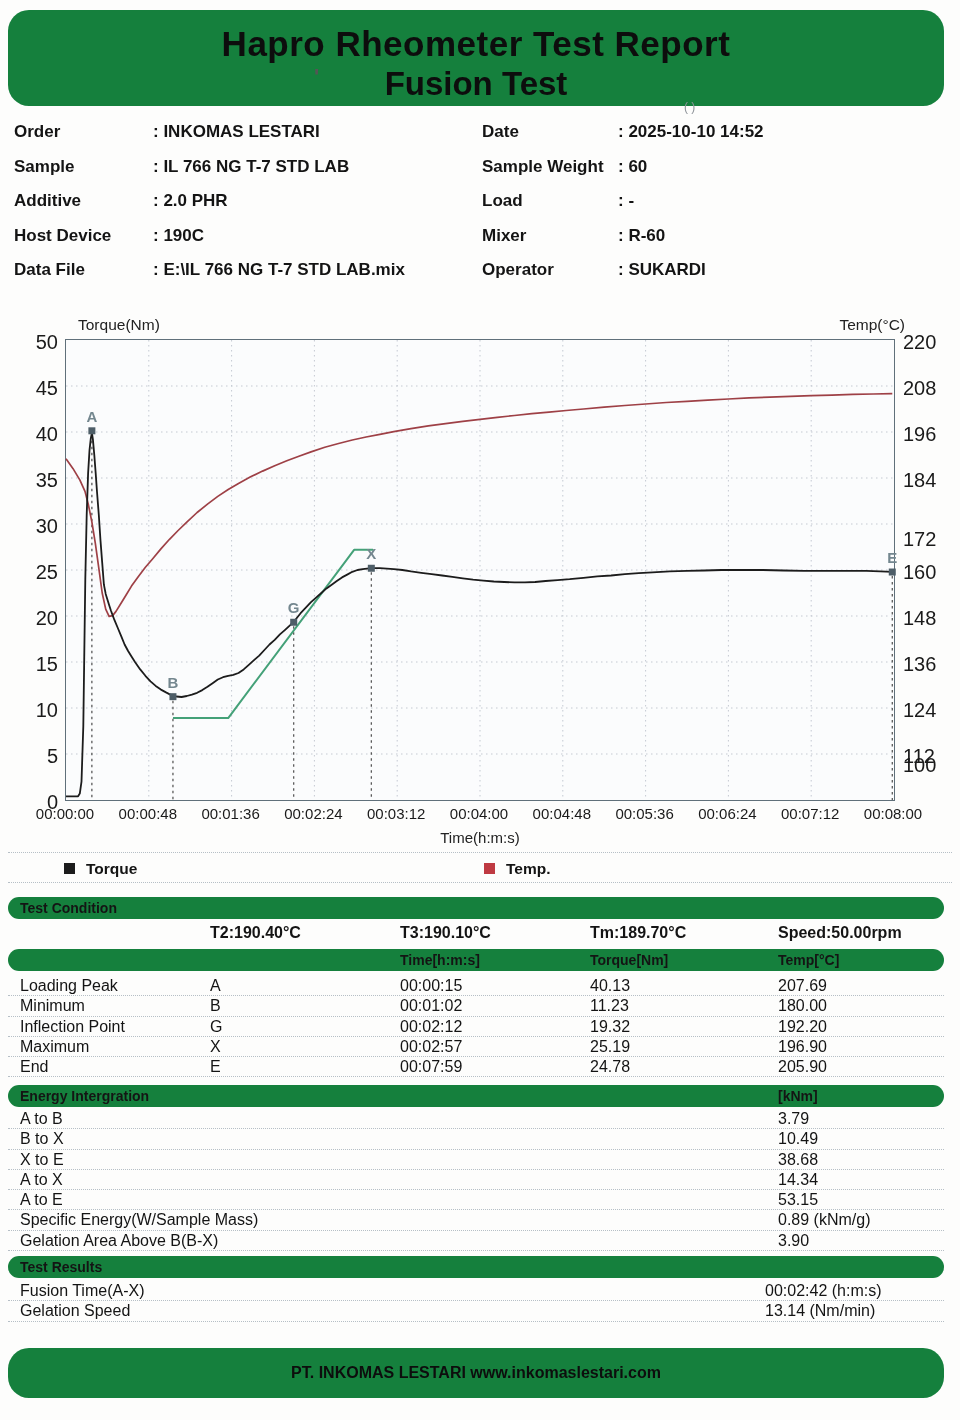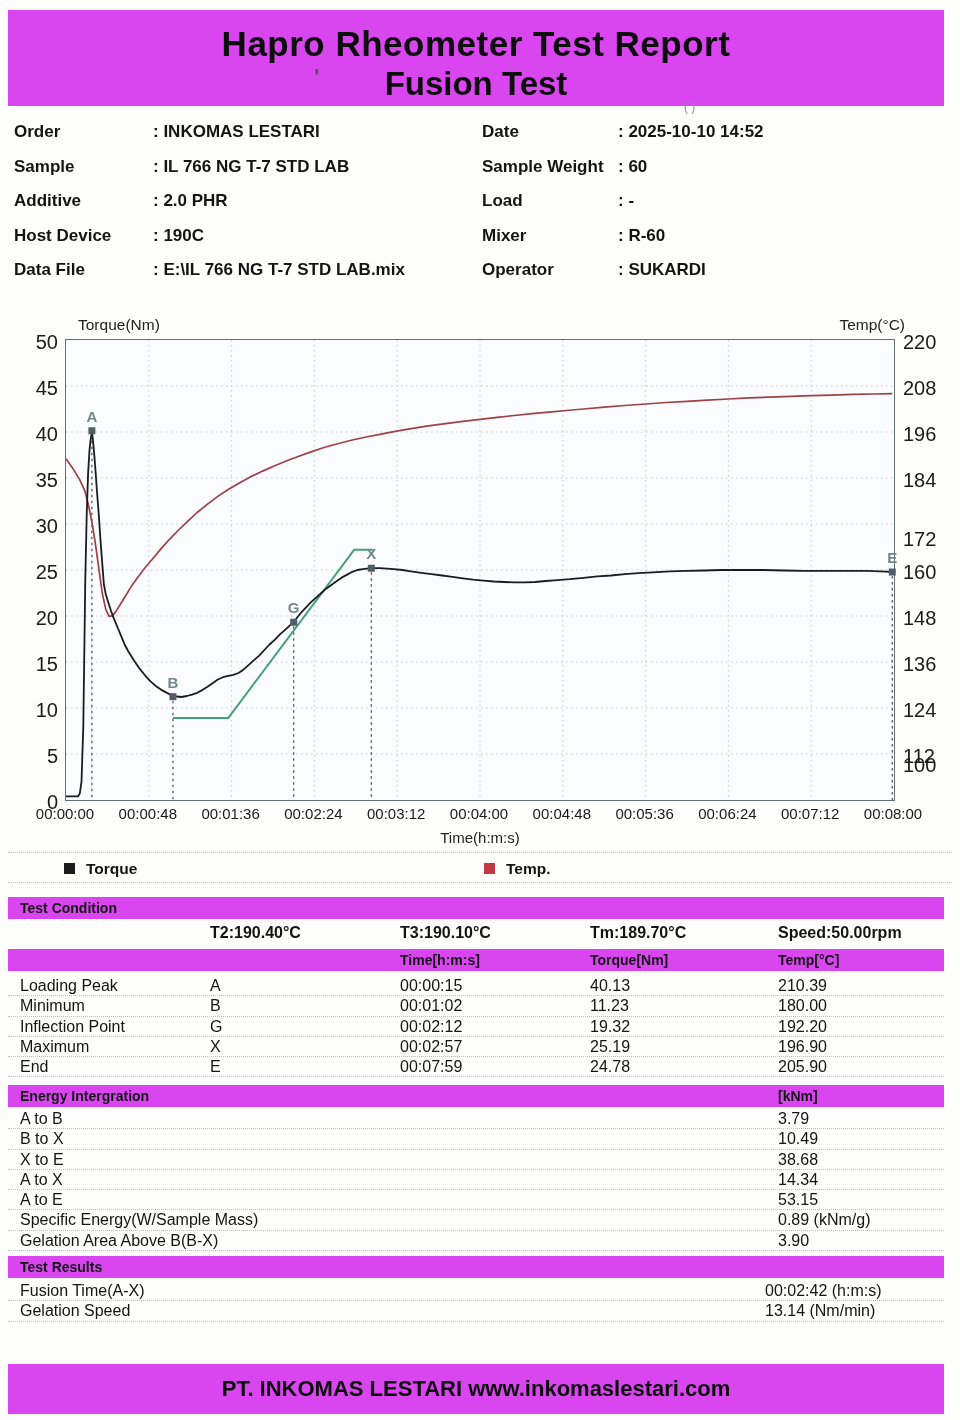--- a/index.html
+++ b/index.html
@@ -1,18 +1,18 @@
 <!DOCTYPE html>
 <html><head>
 <meta charset="utf-8">
 <style>
   html,body{margin:0;padding:0;background:#ffffff;}
   body{width:960px;height:1420px;position:relative;font-family:"Liberation Sans",sans-serif;color:#141414;}
   .page{position:absolute;inset:0;background:#fdfdfc;overflow:hidden;}
-  .band,.title-band,.footer-band{background:#d946ef;}
+  .band,.title-band,.footer-band{background:#15803d;border-radius:21px;}
   .title-band{position:absolute;left:8px;top:10px;width:936px;height:96px;text-align:center;}
   .t1{font-size:35px;font-weight:bold;margin-top:14px;letter-spacing:.5px;color:#0d0d0d;}
   .t2{font-size:33px;font-weight:bold;margin-top:1px;color:#0d0d0d;}
   .artifact{position:absolute;color:#555;}
   .a1{left:314px;top:64px;font-size:22px;font-weight:bold;}
   .a2{left:684px;top:100px;font-size:12px;color:#8d9298;}
   .info-row{position:absolute;height:24px;font-size:17px;font-weight:bold;white-space:nowrap;}
   .info-row .lab{position:absolute;left:0;}
   .info-row .val{position:absolute;}
   
@@ -38,21 +38,21 @@
   .col-band{top:949px;}
   .en-band{top:1085px;}
   .tr-band{top:1256px;}
   .pos{position:absolute;white-space:nowrap;}
   .trow{position:relative;height:19.3px;font-size:16px;line-height:19px;border-bottom:1px dotted #b6bfc6;}
   .trow span{position:absolute;top:0;}
   #temps-row{position:absolute;left:0;top:924px;width:960px;height:22px;font-size:16px;font-weight:bold;}
   #points-rows{position:absolute;left:8px;top:976px;width:936px;}
   #energy-rows{position:absolute;left:8px;top:1109px;width:936px;}
   #results-rows{position:absolute;left:8px;top:1281px;width:936px;}
-  .footer-band{position:absolute;left:8px;top:1348px;width:936px;height:50px;text-align:center;line-height:50px;font-size:22px;font-weight:bold;color:#0d0d0d;margin-top:16px;}
+  .footer-band{position:absolute;left:8px;top:1348px;width:936px;height:50px;text-align:center;line-height:50px;font-size:16px;font-weight:bold;color:#0d0d0d;}
 </style>
 </head>
 <body>
 
 <div class="page">
 
   <div class="title-band">
     <div class="t1">Hapro Rheometer Test Report</div>
     <div class="t2">Fusion Test</div>
   </div>
@@ -212,21 +212,21 @@
     <span class="pos" style="left:392px;">Time[h:m:s]</span>
     <span class="pos" style="left:582px;">Torque[Nm]</span>
     <span class="pos" style="left:770px;">Temp[°C]</span>
   </div>
   <div id="points-rows">
       <div class="trow">
         <span style="left: 12px;">Loading Peak</span>
         <span style="left: 202px;">A</span>
         <span style="left: 392px;">00:00:15</span>
         <span style="left: 582px;">40.13</span>
-        <span style="left: 770px;">210.39</span>
+        <span style="left: 770px;">207.69</span>
       </div>
       <div class="trow">
         <span style="left: 12px;">Minimum</span>
         <span style="left: 202px;">B</span>
         <span style="left: 392px;">00:01:02</span>
         <span style="left: 582px;">11.23</span>
         <span style="left: 770px;">180.00</span>
       </div>
       <div class="trow">
         <span style="left: 12px;">Inflection Point</span>

